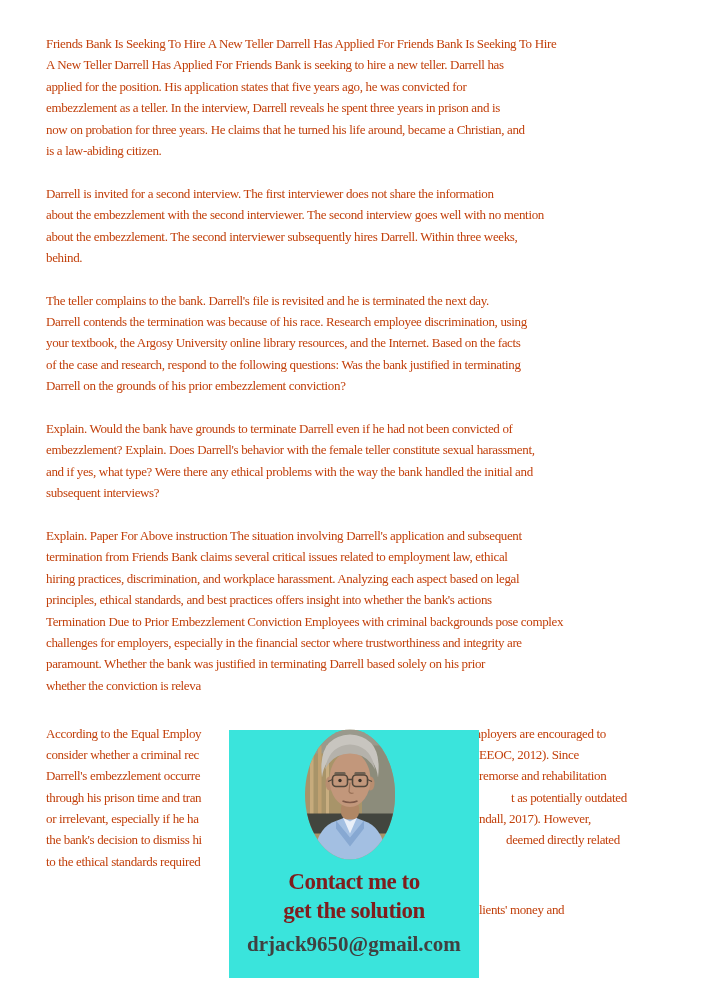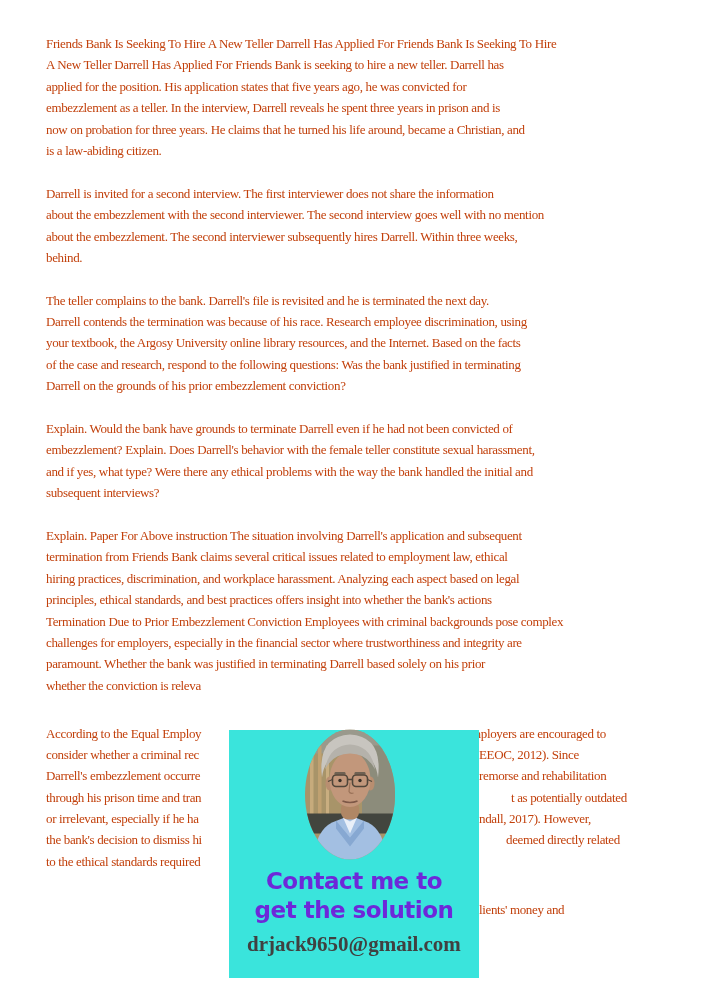--- a/index.html
+++ b/index.html
@@ -135,19 +135,19 @@
         <rect x="27.5" y="45.5" width="15" height="11.5" rx="3.5" fill="none" stroke="#50463a" stroke-width="1.6"></rect>
         <rect x="47.5" y="45.5" width="15" height="11.5" rx="3.5" fill="none" stroke="#50463a" stroke-width="1.6"></rect>
         <path d="M42.5 50 L47.5 50" stroke="#50463a" stroke-width="1.4"></path>
         <path d="M27.5 50 L23 52 M62.5 50 L67 52" stroke="#50463a" stroke-width="1.2"></path>
         <circle cx="35" cy="51" r="1.7" fill="#3a3028"></circle>
         <circle cx="55" cy="51" r="1.7" fill="#3a3028"></circle>
         <path d="M45 53 L44 62 Q45 64.5 48.5 63.5" stroke="#9a7258" stroke-width="1.2" fill="none"></path>
         <path d="M37.5 71.5 Q45 74.5 52.5 71.5" stroke="#7d5847" stroke-width="1.5" fill="none"></path>
       </g>
     </svg>
-    <div class="contact-heading" style="color: #6d28d9;">
+    <div class="contact-heading" style="color: #7f1d1d; font-family: Liberation Serif, serif;">
       <div>Contact me to</div>
       <div>get the solution</div>
     </div>
     <div class="email">drjack9650@gmail.com</div>
   </div>
 </div>
 
 </body></html>

